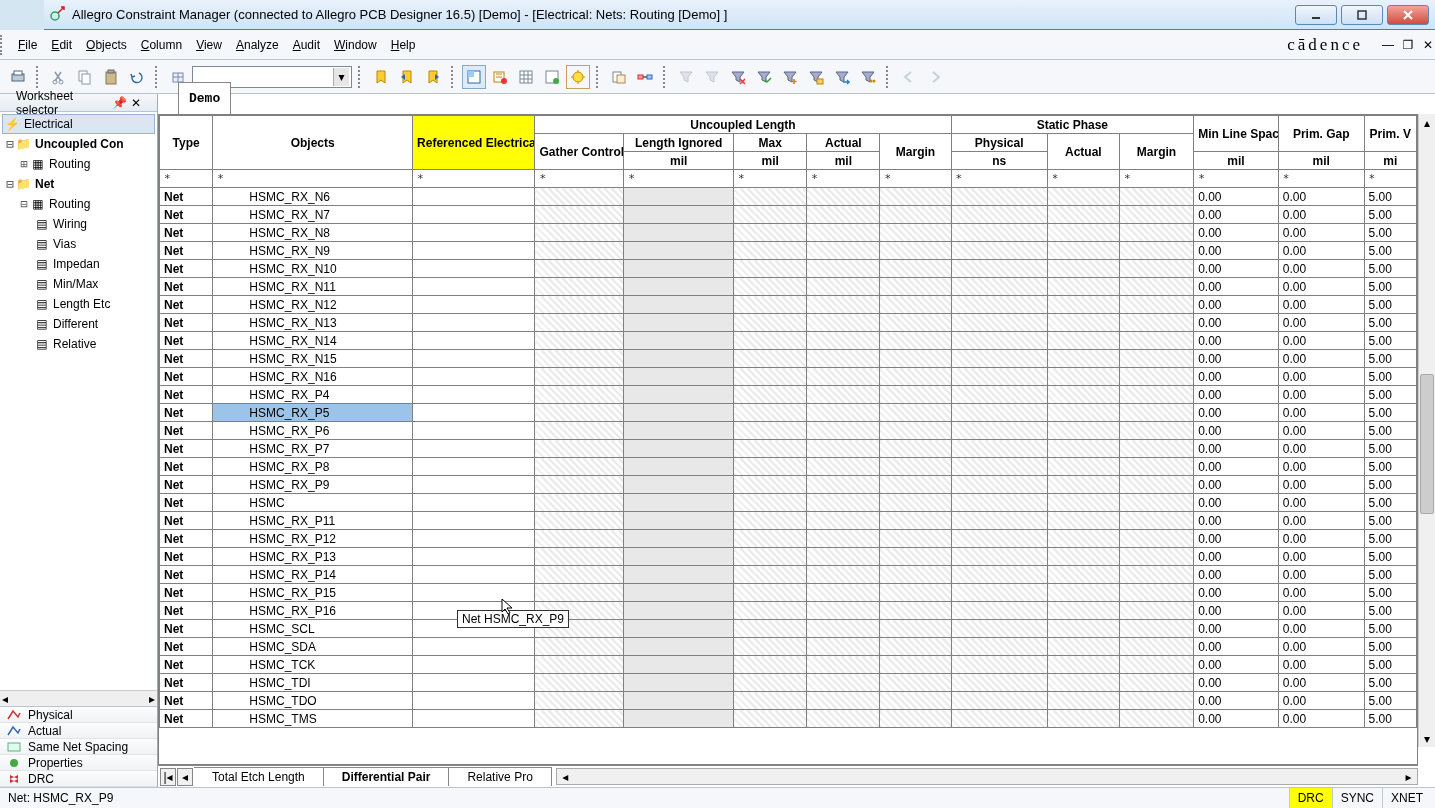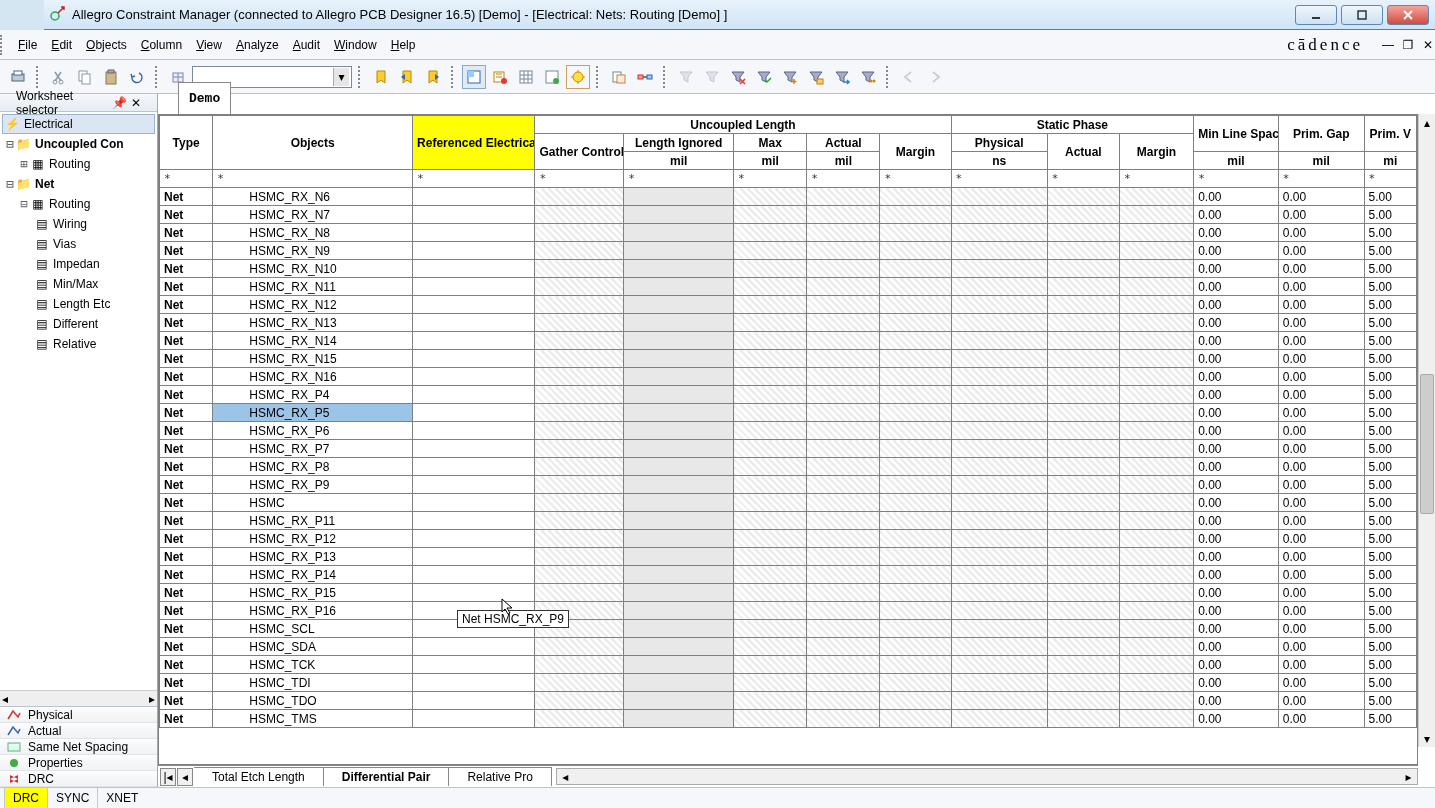--- a/index.html
+++ b/index.html
@@ -1012,16 +1012,17 @@
       <div class="hscroll">
         <div class="harr">◂</div>
         <div style="flex:1"></div>
         <div class="harr">▸</div>
       </div>
     </div>
   </div>
 </div>
 
 <div class="statusbar">
+  <div class="stat-l">Net: HSMC_RX_P9</div>
   <div class="stat-pane drc">DRC</div>
   <div class="stat-pane">SYNC</div>
   <div class="stat-pane">XNET</div>
 </div>
 
 </body></html>

